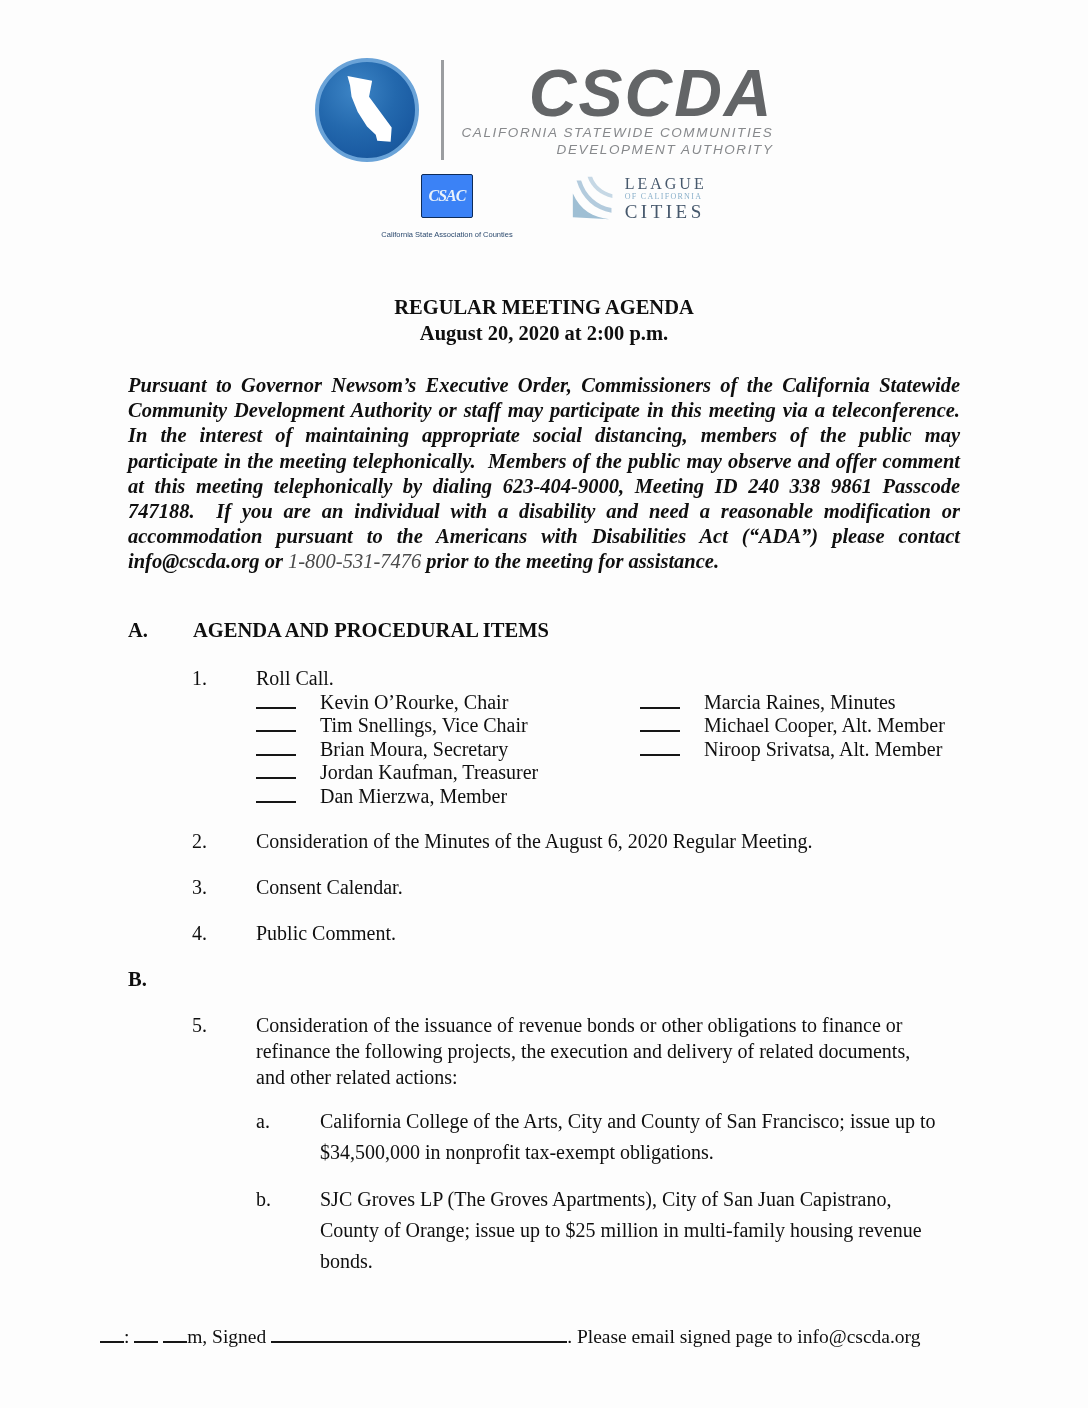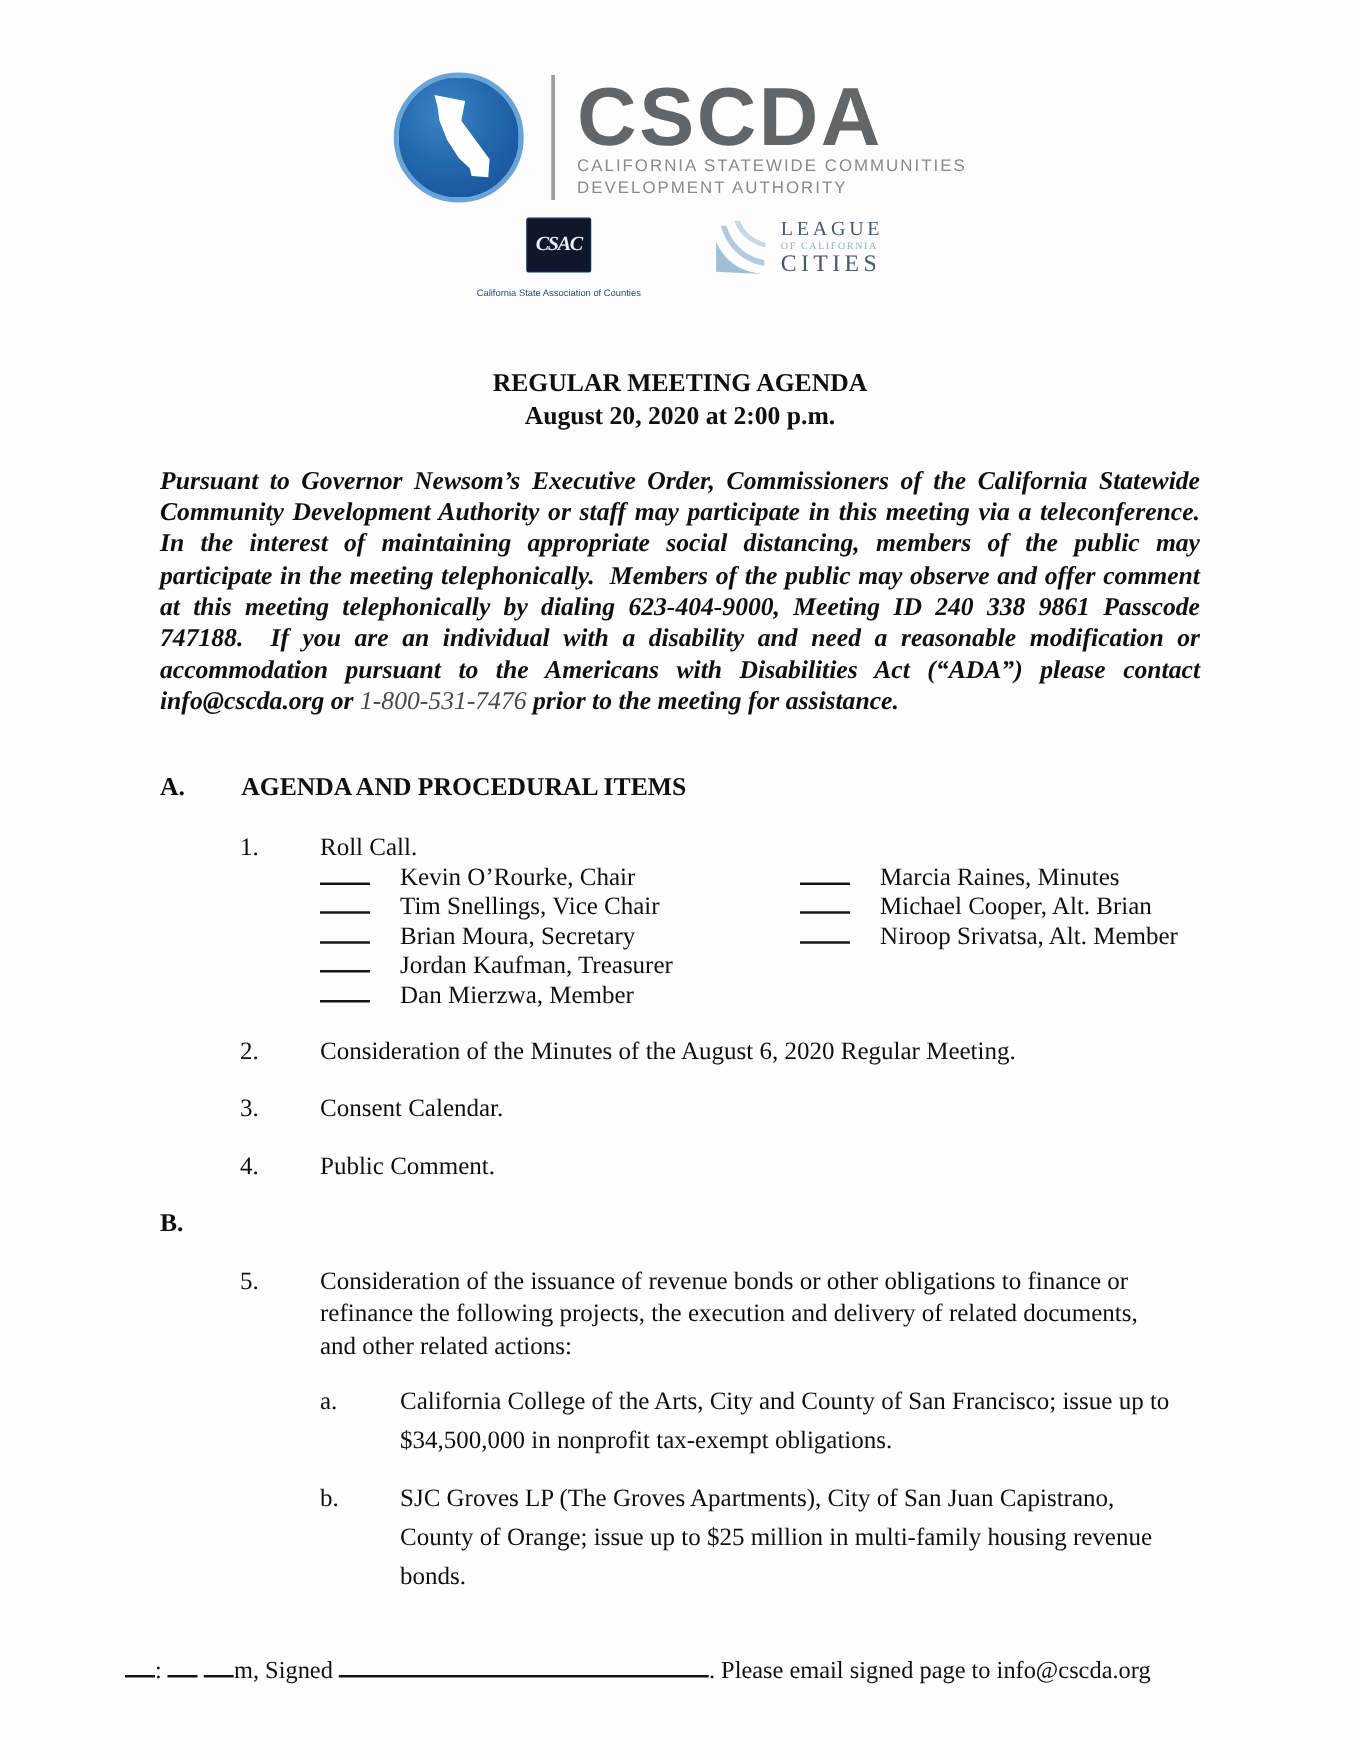--- a/index.html
+++ b/index.html
@@ -11,33 +11,33 @@
   
   .logo-row{padding-top:58px;display:flex;justify-content:center;align-items:center;}
   .logo-circle{
     width:104px;height:104px;border-radius:50%;flex:none;
     background:radial-gradient(circle at 38% 30%, #3d85c6 0%, #2368ad 45%, #1b5ca3 70%, #174e8c 100%);
     border:4px solid #6aa3d8;box-sizing:border-box;
     display:flex;align-items:center;justify-content:center;
   }
   .logo-circle svg{width:62px;height:74px;display:block;}
   .logo-divider{width:3px;height:100px;background:#9b9da0;margin:0 18px 0 22px;}
-  .logo-text{text-align:left;}
+  .logo-text{text-align:right;font-style:italic;}
   .logo-acronym{
     font-family:"Liberation Sans","DejaVu Sans",sans-serif;font-weight:bold;
     font-size:66px;line-height:62px;letter-spacing:2px;color:#636567;
   }
   .logo-sub{
     font-family:"Liberation Sans","DejaVu Sans",sans-serif;
     font-size:13.5px;line-height:17px;letter-spacing:1.6px;color:#87898c;
   }
   .partners{margin-top:12px;display:flex;justify-content:center;align-items:flex-start;gap:58px;}
   .csac{display:flex;flex-direction:column;align-items:center;}
   .csac-box{
-    width:50px;height:42px;background:#0f172a;border:1px solid #0e2c59;border-radius:2px;
+    width:50px;height:42px;background:#3b82f6;border:1px solid #0e2c59;border-radius:2px;
     display:flex;align-items:center;justify-content:center;
     color:#e8f1fa;font-style:italic;font-weight:bold;font-size:16px;letter-spacing:-1px;
   }
   .csac-caption{
     margin-top:4px;font-family:"Liberation Sans","DejaVu Sans",sans-serif;
     font-size:7.5px;color:#2c4a6e;white-space:nowrap;
   }
   .league{display:flex;align-items:center;gap:8px;}
   .league svg{width:46px;height:48px;display:block;}
   .league-l1{font-size:16px;letter-spacing:3px;color:#46586c;line-height:17px;}
@@ -157,21 +157,21 @@
           <span>Dan Mierzwa, Member</span>
         </div>
     </div>
     <div class="roll-col">
       <div class="roll-row">
           <span class="blank roll-blank"></span>
           <span>Marcia Raines, Minutes</span>
         </div>
       <div class="roll-row">
           <span class="blank roll-blank"></span>
-          <span>Michael Cooper, Alt. Brian</span>
+          <span>Michael Cooper, Alt. Member</span>
         </div>
       <div class="roll-row">
           <span class="blank roll-blank"></span>
           <span>Niroop Srivatsa, Alt. Member</span>
         </div>
     </div>
   </div>
 
   <div class="item-row mt-item">
     <span class="inum">2.</span>

